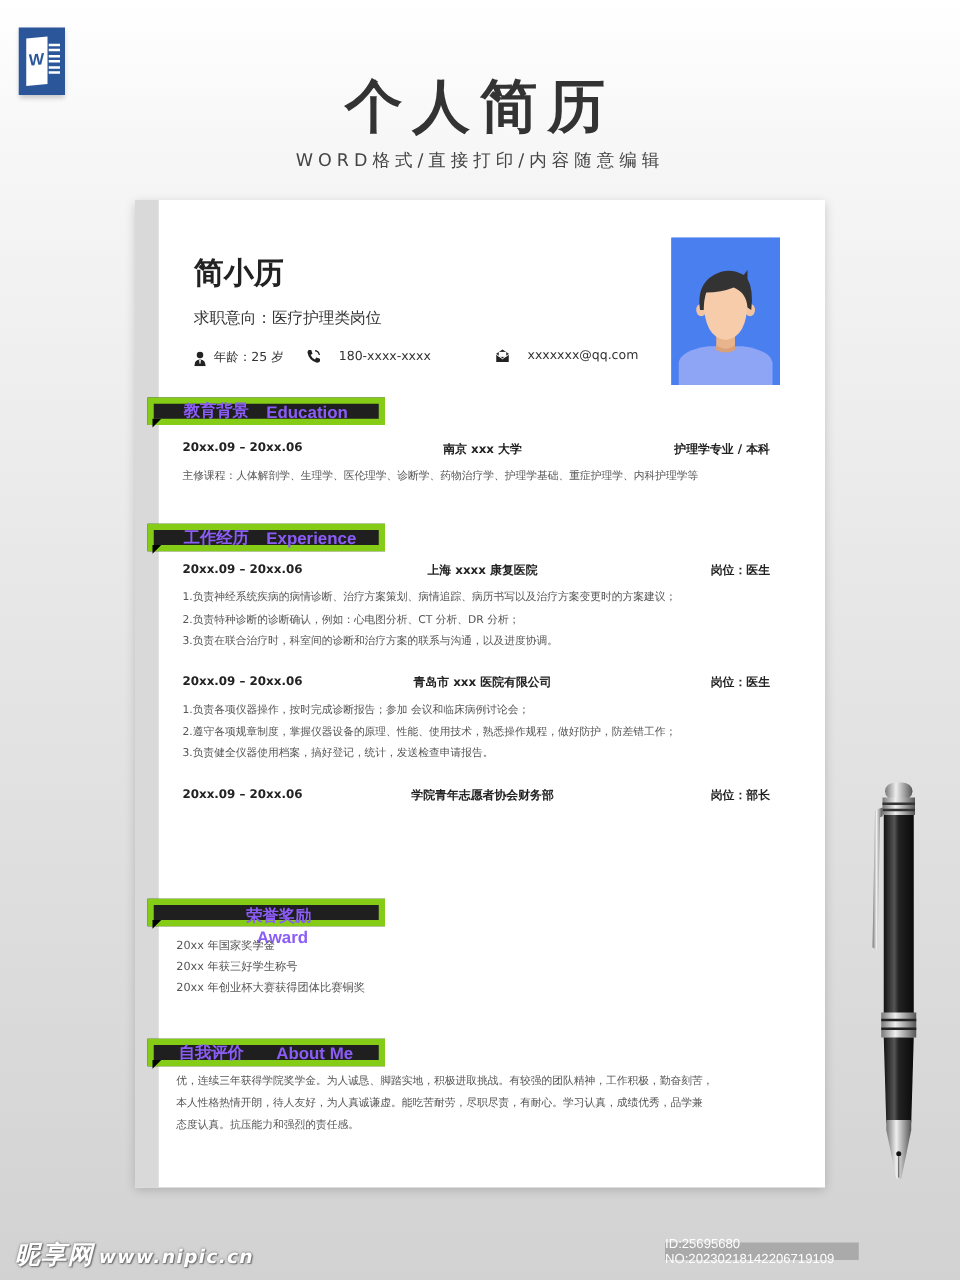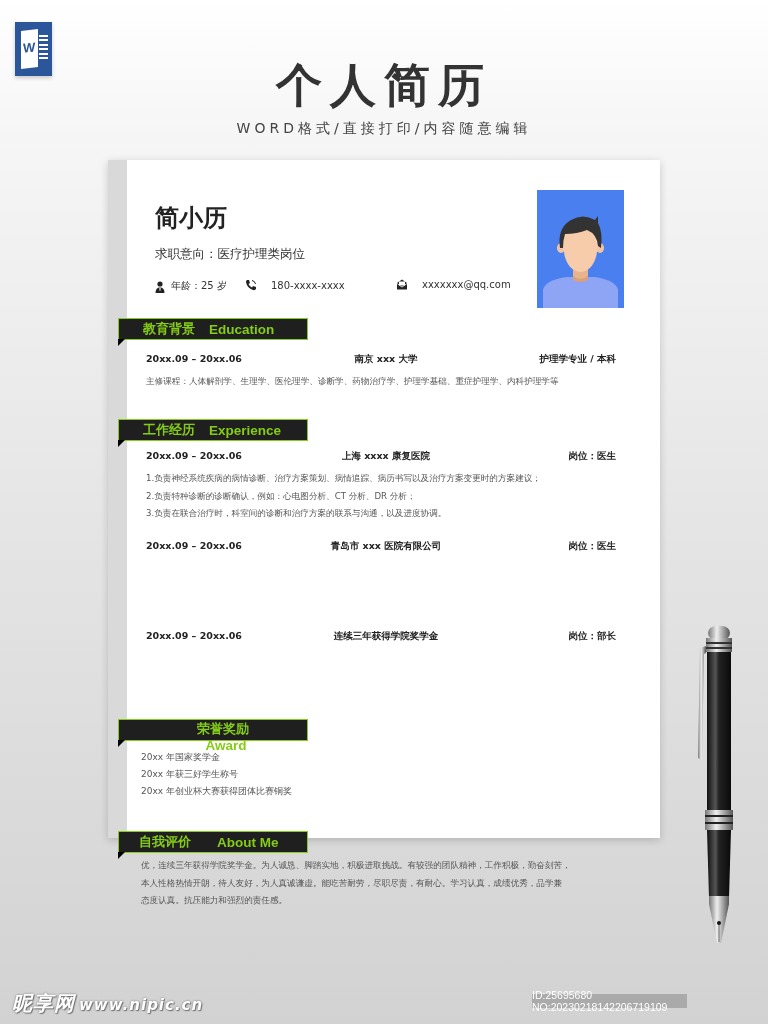--- a/index.html
+++ b/index.html
@@ -29,21 +29,21 @@
     position: absolute; left: 0; width: 768px; top: 55px; text-align: center;
     font-size: 46px; font-weight: bold; color: #333; letter-spacing: 8px;
     font-family: "DejaVu Sans", sans-serif;
   }
   .subtitle {
     position: absolute; left: 0; width: 768px; top: 120px; text-align: center;
     font-size: 14px; color: #444; letter-spacing: 4px;
   }
 
   .card {
-    position: absolute; left: 108px; top: 160px; width: 552px; height: 678px;
+    position: absolute; left: 108px; top: 160px; width: 552px; height: 790px;
     background: #fff; box-shadow: 0 2px 8px rgba(0,0,0,0.18);
   }
   .card .strip {
     position: absolute; left: 0; top: 0; width: 19px; height: 100%; background: #d9d9d9;
   }
 
   .name {
     position: absolute; left: 47px; top: 42px; font-size: 24px; font-weight: bold; color: #222;
   }
   .intent {
@@ -52,22 +52,22 @@
   .contact-row { position: absolute; top: 119px; font-size: 10px; color: #333; display: flex; align-items: flex-end; }
   .contact-row svg { margin-right: 6px; }
 
   .photo {
     position: absolute; left: 429px; top: 30px; width: 87px; height: 118px;
     background: #4a7ff0; overflow: hidden;
   }
 
   .sec-head {
     position: absolute; left: 10px; width: 190px; height: 22px;
-    background: #1f1f1f; color: #84cc16; font-weight: bold; font-size: 13px;
-    display: flex; align-items: center; border: 1px solid #84cc16;
+    background: #1f1f1f; color: #8b5cf6; font-weight: bold; font-size: 13px;
+    display: flex; align-items: center; border: 5px solid #84cc16;
   }
   .sec-head::after {
     content: ""; position: absolute; left: -1px; bottom: -7px;
     border-top: 7px solid #000; border-left: 7px solid transparent;
     transform: scaleX(-1);
   }
   .sec-head .cn { margin-left: 24px; }
   .sec-head .en { margin-left: 14px; font-family: "Liberation Sans", sans-serif; font-size: 13.5px; }
 
   .row { position: absolute; left: 38px; width: 470px; font-size: 9.5px; font-weight: bold; color: #222; height: 14px; }
@@ -181,24 +181,29 @@
     <div>1.负责神经系统疾病的病情诊断、治疗方案策划、病情追踪、病历书写以及治疗方案变更时的方案建议；</div>
     <div>2.负责特种诊断的诊断确认，例如：心电图分析、CT 分析、DR 分析；</div>
     <div>3.负责在联合治疗时，科室间的诊断和治疗方案的联系与沟通，以及进度协调。</div>
   </div>
 
   <div class="row" style="top:380px;">
     <span class="date">20xx.09 – 20xx.06</span>
     <span class="org">青岛市 xxx 医院有限公司</span>
     <span class="pos">岗位：医生</span>
   </div>
+  <div class="text" style="top:400px;">
+    <div>1.负责各项仪器操作，按时完成诊断报告；参加 会议和临床病例讨论会；</div>
+    <div>2.遵守各项规章制度，掌握仪器设备的原理、性能、使用技术，熟悉操作规程，做好防护，防差错工作；</div>
+    <div>3.负责健全仪器使用档案，搞好登记，统计，发送检查申请报告。</div>
+  </div>
 
   <div class="row" style="top:470px;">
     <span class="date">20xx.09 – 20xx.06</span>
-    <span class="org">连续三年获得学院奖学金</span>
+    <span class="org">学院青年志愿者协会财务部</span>
     <span class="pos">岗位：部长</span>
   </div>
 
   <div class="sec-head" style="top:559px;flex-direction:column;">
     <span class="cn" style="margin-left:20px;">荣誉奖励</span>
     <span class="en" style="margin-left:26px;">Award</span>
   </div>
   <div class="award-list" style="left:33px; top:589px;">
     <div>20xx 年国家奖学金</div>
     <div>20xx 年获三好学生称号</div>

